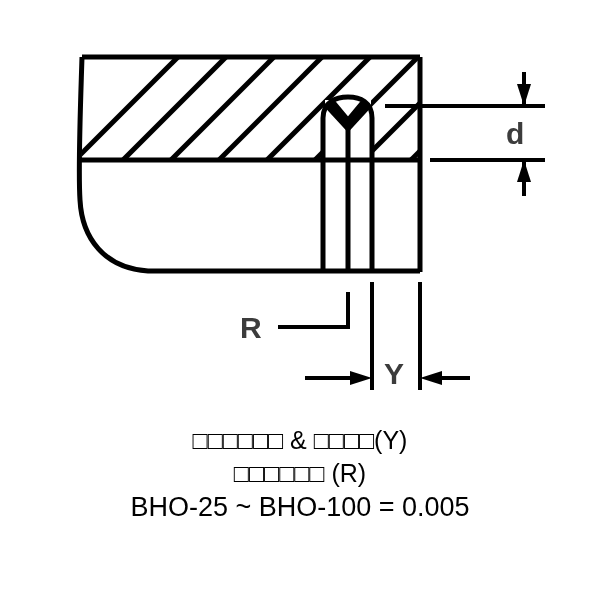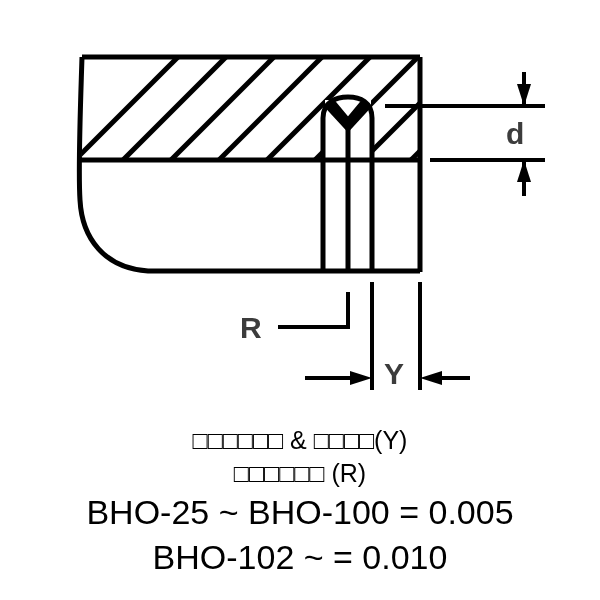--- a/index.html
+++ b/index.html
@@ -38,21 +38,21 @@
     display: block;
     font-family: "Liberation Sans", sans-serif;
     color: #000000;
     line-height: 1.32;
     white-space: pre;
   }
   .cap-cjk {
     font-size: 25px;
   }
   .cap-code {
-    font-size: 34px;
+    font-size: 27px;
   }
   .dim-label {
     position: absolute;
     font-family: "Liberation Sans", sans-serif;
     font-weight: bold;
     font-size: 30px;
     color: #3c3c3c;
     white-space: pre;
   }
   #label-d { left: 506px; top: 117px; }
@@ -145,16 +145,15 @@
   <span class="dim-label" id="label-d">d</span>
 
   <span class="dim-label" id="label-Y">Y</span>
 
   <span class="dim-label" id="label-R">R</span>
 
   <div class="caption-block">
     <span class="cap-line cap-cjk">□□□□□□ &amp; □□□□(Y)</span>
     <span class="cap-line cap-cjk">□□□□□□ (R)</span>
     <span class="cap-line cap-code">BHO-25 ~ BHO-100 = 0.005</span>
-    <span class="cap-line cap-code">BHO-102 ~ = 0.010</span>
   </div>
 
 </div>
 
 </body></html>

